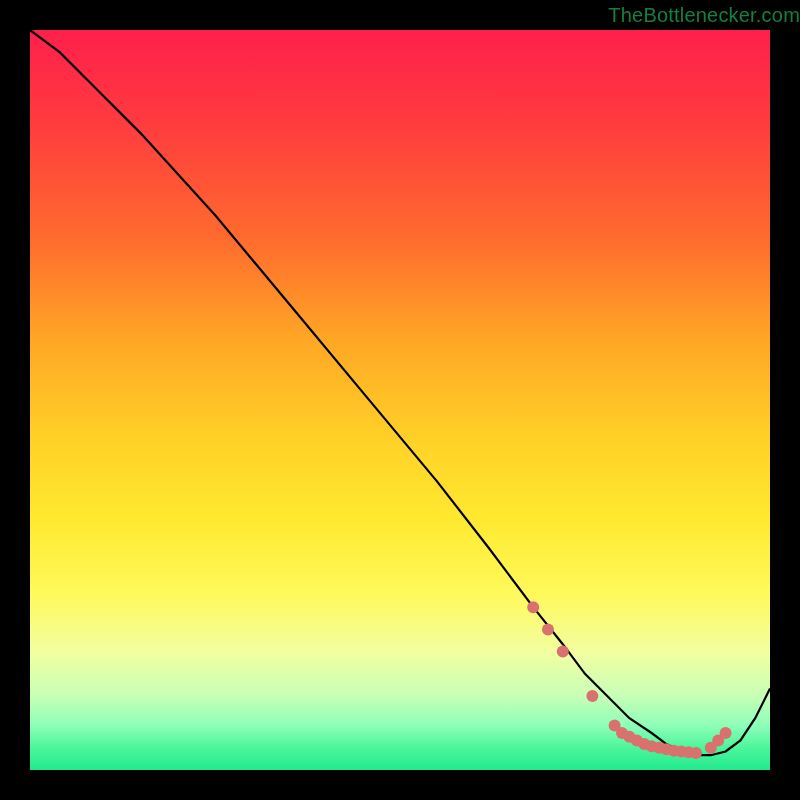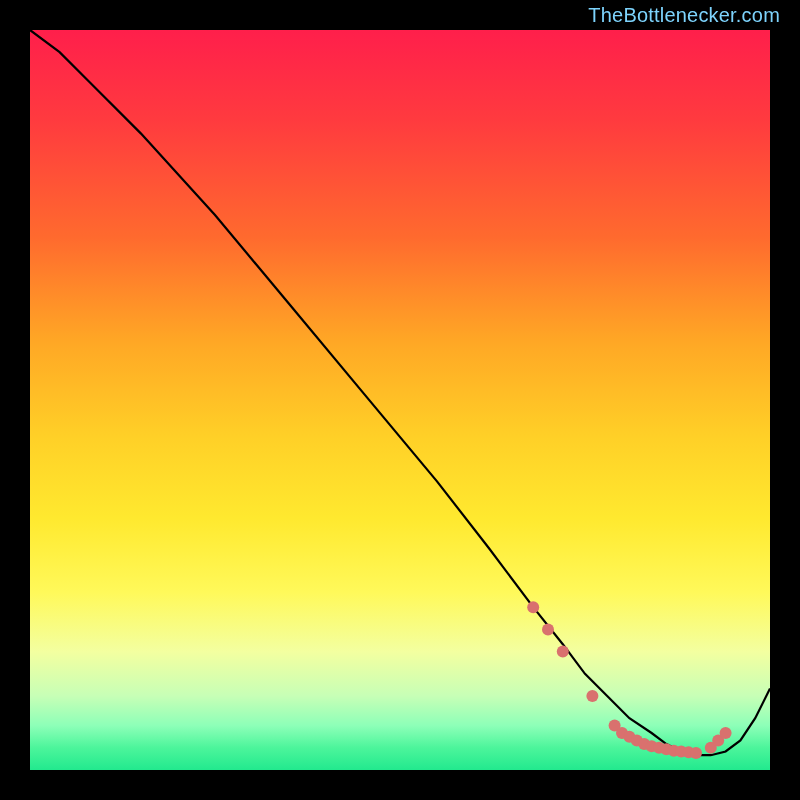--- a/index.html
+++ b/index.html
@@ -12,22 +12,22 @@
   }
   .frame {
     position: relative;
     width: 800px;
     height: 800px;
     background: #000;
   }
   .attribution {
     position: absolute;
     top: 4px;
-    right: 20px;
-    color: #7dd3fc;
+    right: 0;
+    color: #15803d;
     font-size: 20px;
     font-weight: 400;
     letter-spacing: 0.2px;
     z-index: 3;
   }
   .plot-bg {
     position: absolute;
     left: 30px;
     top: 30px;
     width: 740px;

